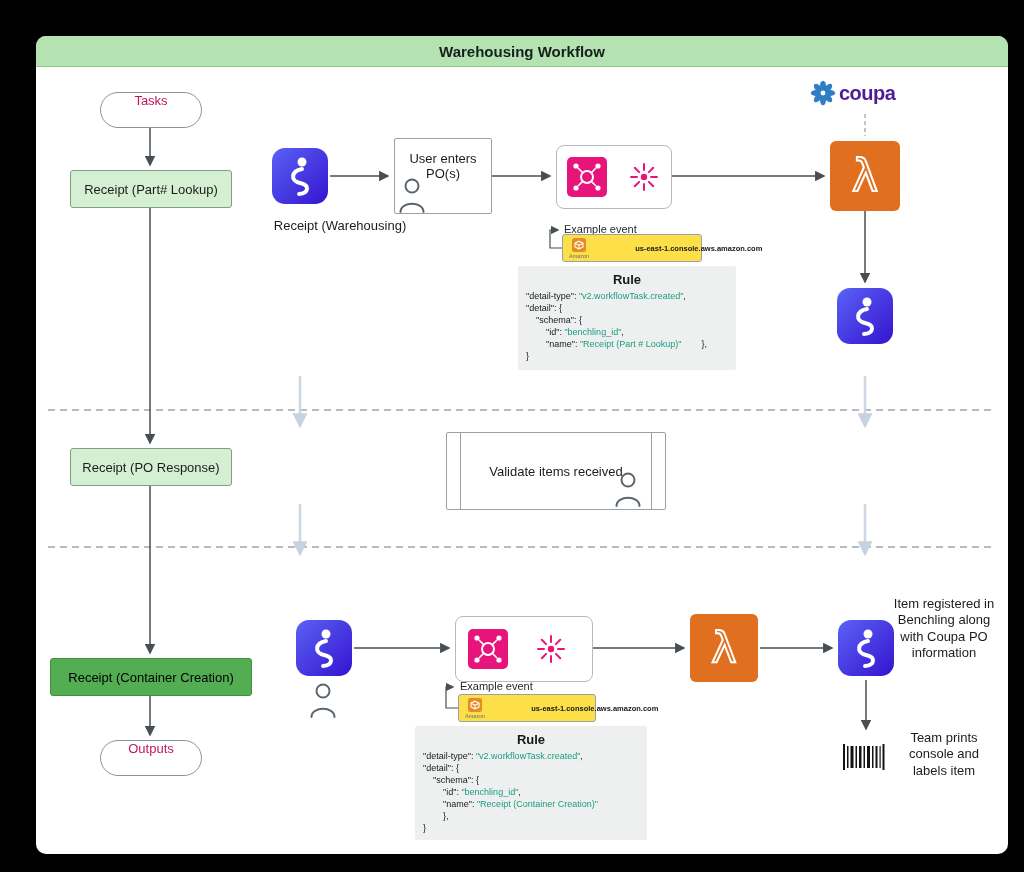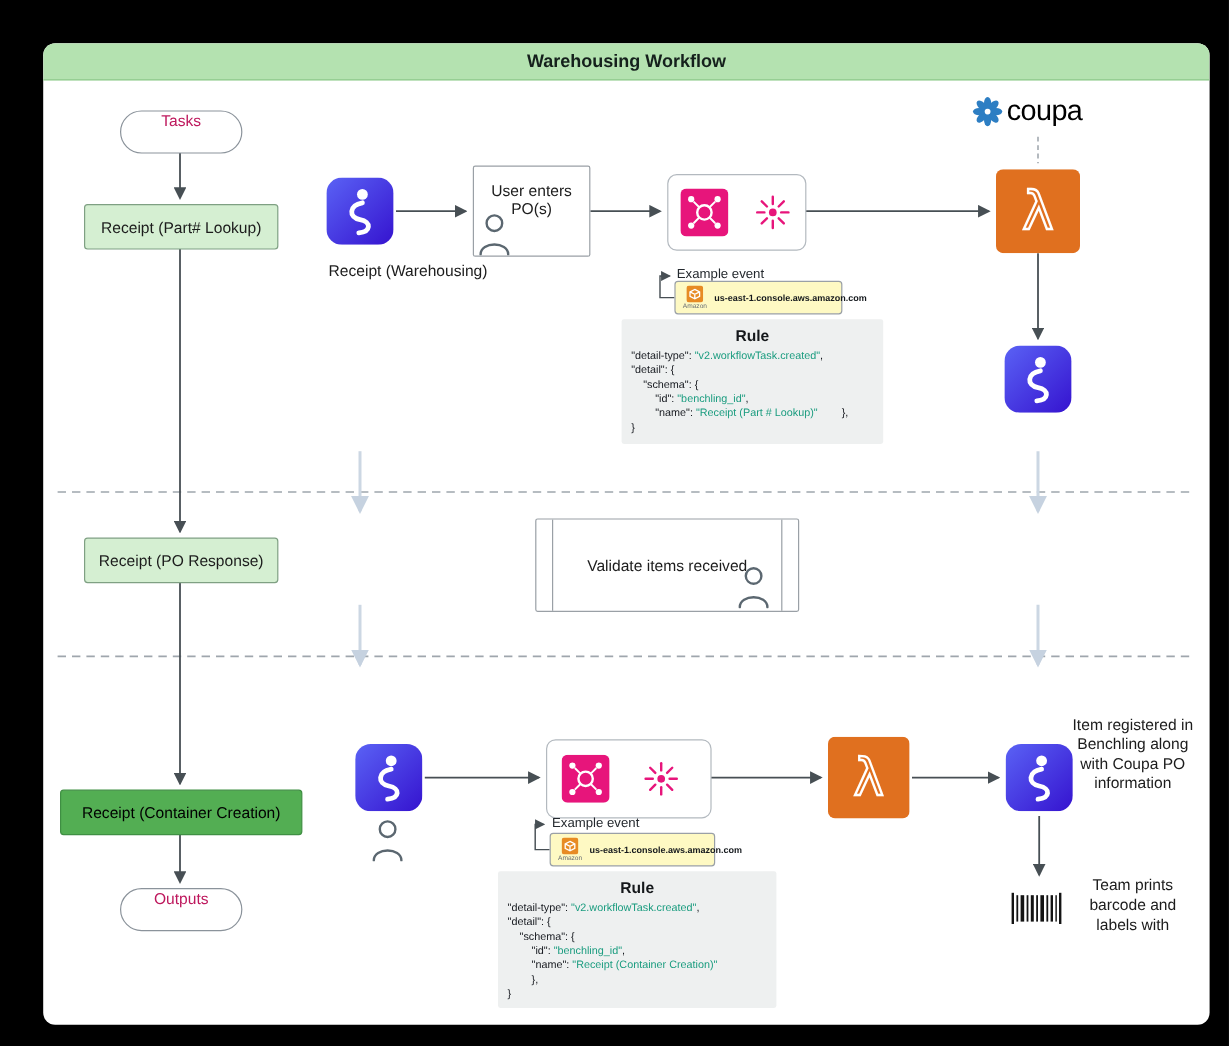--- a/index.html
+++ b/index.html
@@ -7,34 +7,34 @@
   .canvas{position:absolute;left:36px;top:36px;width:972px;height:818px;background:#fff;border-radius:10px;overflow:hidden;}
   .abs{position:absolute;}
   .header{left:0;top:0;width:972px;height:30px;background:#b4e2b0;border-bottom:1px solid #90c98c;display:flex;align-items:center;justify-content:center;font-weight:bold;font-size:15px;color:#15201c;}
   .pill{background:#fff;border:1.5px solid #8b939b;border-radius:18px;display:flex;justify-content:center;font-size:13px;color:#be185d;}
   .gbox{background:#d5efd2;border:1.5px solid #7fa083;border-radius:3px;display:flex;align-items:center;justify-content:center;font-size:13px;color:#1c1c1c;}
   .gsolid{background:#53ae53;border:1.5px solid #3f8f43;border-radius:3px;display:flex;align-items:center;justify-content:center;font-size:13px;color:#000000;}
   .wbox{background:#fff;border:1.5px solid #9aa0a6;border-radius:2px;font-size:13px;color:#1c1c1c;}
   .ebox{background:#fff;border:1.5px solid #b3b9bf;border-radius:8px;}
   .cap{text-align:center;font-size:13px;color:#1c1c1c;line-height:1.25;}
   .small-label{font-size:11px;color:#24292e;}
-  .evt{background:#fef9c3;border:1px solid #9aa0a6;border-radius:3px;display:flex;align-items:center;padding:2px 6px;box-sizing:border-box;}
+  .evt{background:#fde047;border:1px solid #9aa0a6;border-radius:3px;display:flex;align-items:center;padding:2px 6px;box-sizing:border-box;gap:40px;}
   .evt .srccol{display:flex;flex-direction:column;align-items:center;margin-right:6px;}
   .evt .srccap{font-size:5.5px;color:#6a6f74;margin-top:1px;}
   .evt .url{font-size:7.5px;font-weight:bold;color:#14181c;white-space:nowrap;}
   .rule{background:#eef0f0;border-radius:2px;box-sizing:border-box;padding:6px 8px 4px 8px;}
   .rule .rtitle{text-align:center;font-weight:bold;font-size:13px;color:#15181b;margin-bottom:3px;}
   .code-line{font-size:9px;line-height:12px;white-space:pre;}
   .ck{color:#16191f;white-space:pre;}
   .cv{color:#1a9c7f;white-space:pre;}
   .subproc{position:relative;display:flex;align-items:center;justify-content:center;}
   .subproc::before,.subproc::after{content:"";position:absolute;top:0;bottom:0;width:0;border-left:1.5px solid #9aa0a6;}
   .subproc::before{left:13px;}
   .subproc::after{right:13px;}
-  .coupa-text{font-size:24px;font-weight:normal;color:#000000;letter-spacing:-0.5px;line-height:26px;}
+  .coupa-text{font-size:20px;font-weight:bold;color:#4c1d95;letter-spacing:-0.5px;line-height:26px;}
   svg{display:block;}
 </style>
 </head>
 <body>
 
 <svg width="0" height="0" aria-hidden="true">
     <defs>
   <linearGradient id="bgrad" x1="0" y1="0" x2="1" y2="1">
     <stop offset="0" stop-color="#5a62f5"></stop>
         <stop offset="1" stop-color="#3513cf"></stop>
@@ -263,21 +263,21 @@
         <rect x="14.5" y="10" width="1.5" height="22"></rect>
       <rect x="18" y="10" width="2.5" height="22"></rect>
         <rect x="22.5" y="10" width="1.5" height="22"></rect>
       <rect x="26" y="10" width="3" height="22"></rect>
         <rect x="31" y="10" width="1.5" height="22"></rect>
       <rect x="34.5" y="10" width="2" height="22"></rect>
         <rect x="38.5" y="10" width="1.2" height="22"></rect>
       <rect x="41.5" y="8" width="2" height="26"></rect>
     </g>
   </svg>
-  <div class="abs cap" style="left:856px;top:694px;width:104px;">Team prints barcode and labels with</div>
+  <div class="abs cap" style="left:856px;top:694px;width:104px;">Team prints console and labels item</div>
 
   <div class="abs small-label" style="left:424px;top:644px;">Example event</div>
   <div class="abs evt" style="left:422px;top:658px;width:138px;height:28px;">
     <span class="srccol">
       <svg width="14" height="14" viewBox="0 0 14 14">
         <rect width="14" height="14" rx="2.5" fill="#e78b24"></rect>
         <path d="M7 3.2 L11 5.2 V9 L7 11 L3 9 V5.2 Z M3 5.2 L7 7.2 L11 5.2 M7 7.2 V11" fill="none" stroke="#fff" stroke-width="1.1"></path>
       </svg>
       <span class="srccap">Amazon</span>
     </span>

